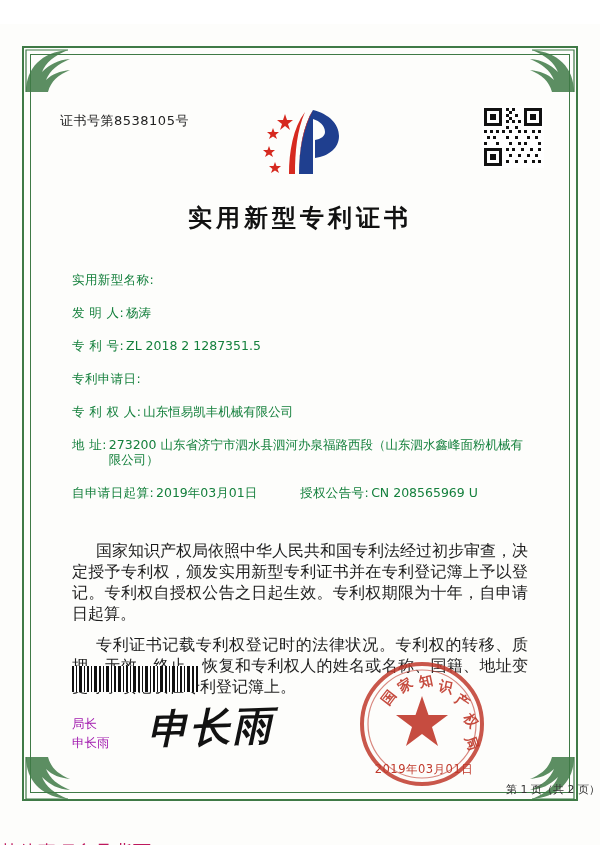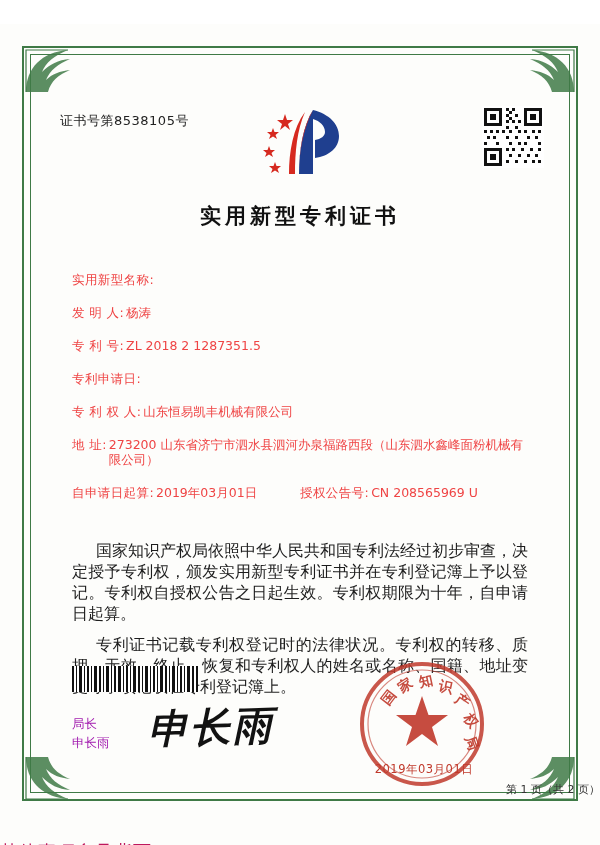--- a/index.html
+++ b/index.html
@@ -80,36 +80,36 @@
     height: 62px;
   }
 
   
   .title {
     position: absolute;
     left: 0;
     right: 0;
     top: 178px;
     text-align: center;
-    font-size: 21px;
+    font-size: 24px;
     letter-spacing: 4px;
     font-weight: bold;
     color: #111;
     font-family: "DejaVu Sans", sans-serif;
   }
 
   
   .fields {
     position: absolute;
     left: 72px;
     top: 248px;
     width: 456px;
     font-size: 12.5px;
     line-height: 15px;
-    color: #ef4444;
+    color: #15803d;
   }
   .frow {
     display: flex;
     align-items: flex-start;
     margin-bottom: 18px;
   }
   .flabel {
     white-space: nowrap;
     flex: 0 0 auto;
     letter-spacing: 0.4px;

